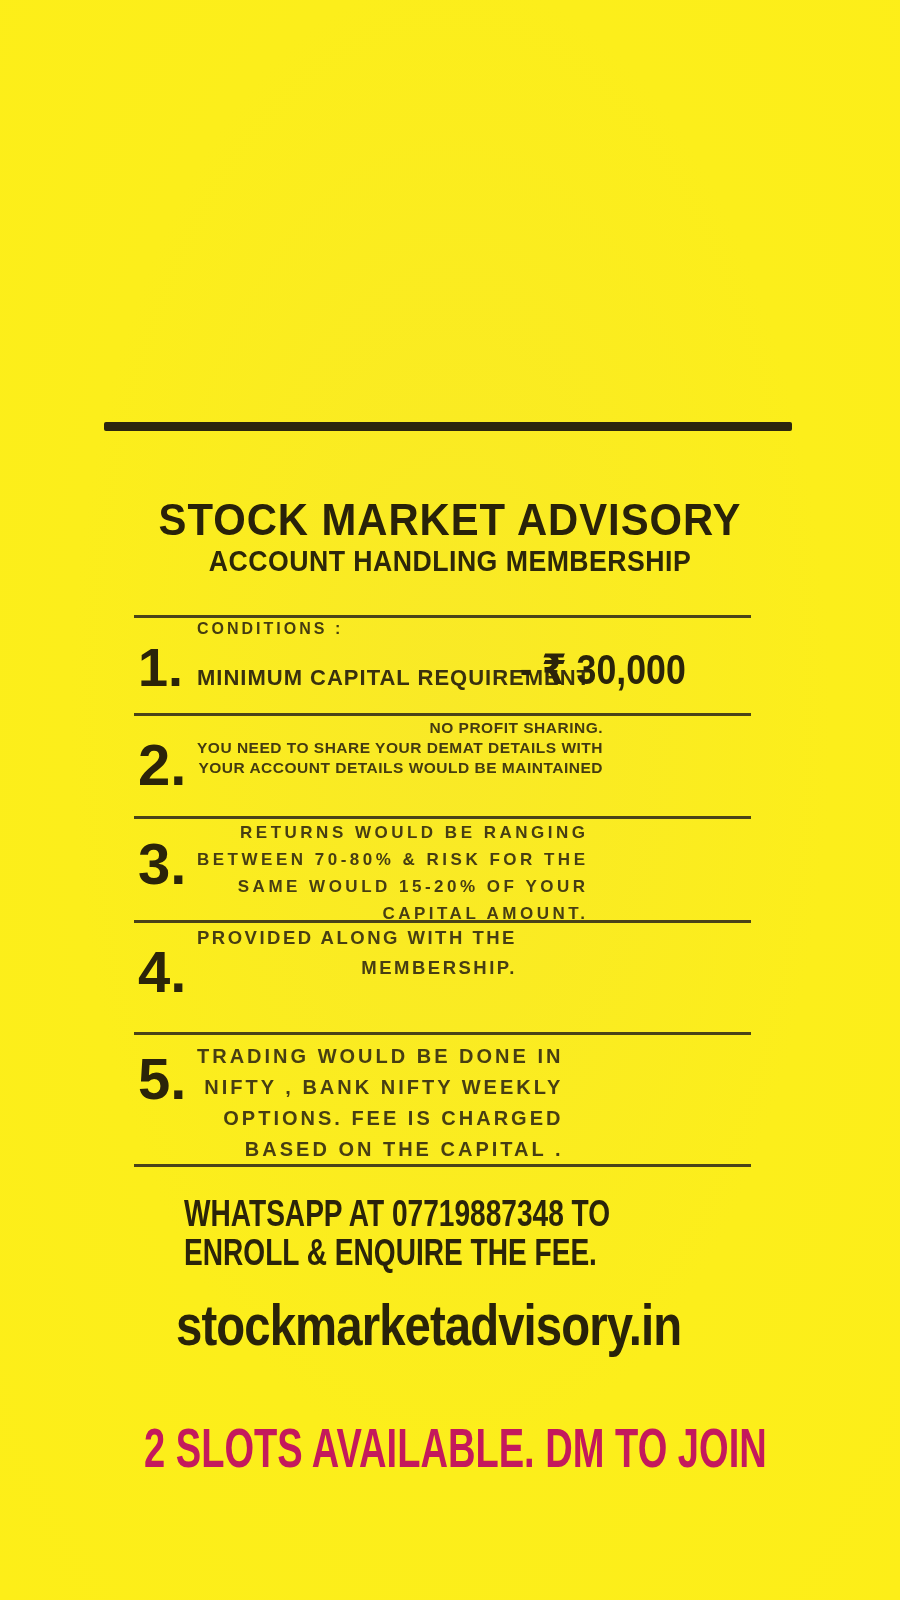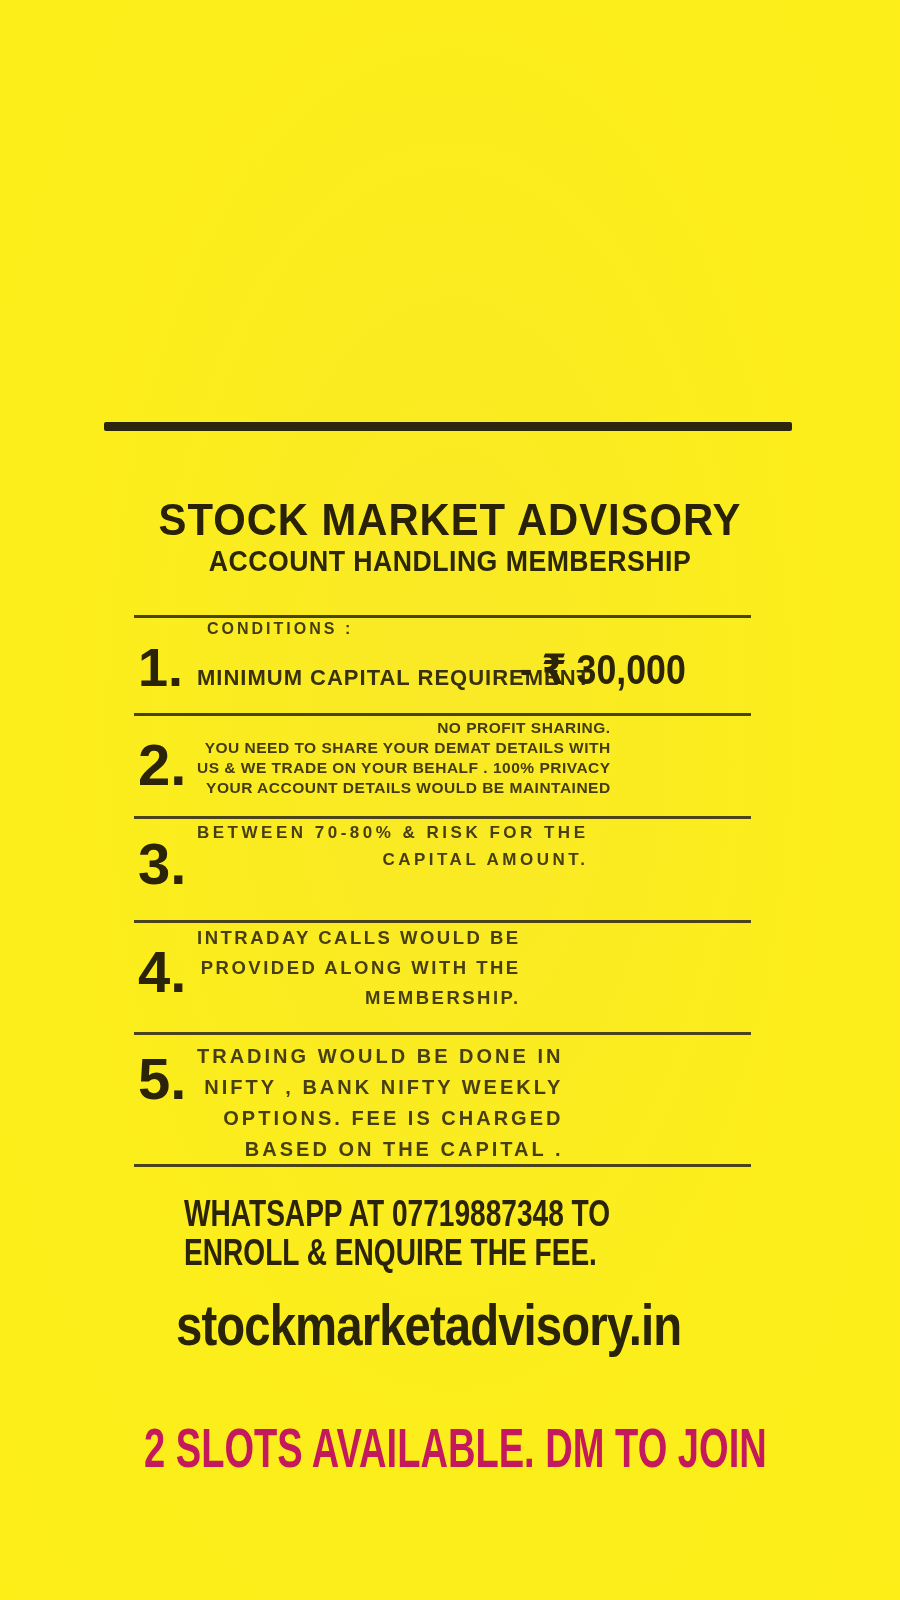--- a/index.html
+++ b/index.html
@@ -26,21 +26,21 @@
     position:absolute;left:0;right:0;top:547px;text-align:center;
     font-size:29px;font-weight:800;letter-spacing:.5px;color:#2d2709;
     transform:scaleX(.92);white-space:nowrap;line-height:1;
   }
   .rule{
     position:absolute;left:134px;width:617px;height:3px;background:#4a4318;
   }
   .rule1{top:615px;} .rule2{top:713px;} .rule3{top:816px;}
   .rule4{top:920px;} .rule5{top:1032px;} .rule6{top:1164px;}
   .conditions-label{
-    position:absolute;left:207px;top:621px;
+    position:absolute;left:197px;top:621px;
     font-size:16px;font-weight:800;letter-spacing:3px;color:#453c10;
     line-height:1;white-space:nowrap;
   }
   .num{
     position:absolute;left:138px;width:60px;
     font-size:58px;font-weight:800;color:#2b2409;line-height:1;
     white-space:nowrap;
   }
   .num1{top:640px;font-size:54px;}
   .num2{top:736px;}
@@ -94,35 +94,35 @@
 
   <div class="num num1">1.</div>
   <div class="item1-label">MINIMUM CAPITAL REQUIREMENT</div>
   <div class="item1-value">- ₹ 30,000</div>
 
   <div class="rule rule2"></div>
   <div class="num num2">2.</div>
   <div class="lines item2-lines">
     <div>NO PROFIT SHARING.</div>
     <div>YOU NEED TO SHARE YOUR DEMAT DETAILS WITH</div>
-    <div>US &amp; WE TRADE ON YOUR BEHALF . 100% PRIVACY</div>
     <div>YOUR ACCOUNT DETAILS WOULD BE MAINTAINED</div>
   </div>
 
   <div class="rule rule3"></div>
   <div class="num num3">3.</div>
   <div class="lines item3-lines">
+    <div>RETURNS WOULD BE RANGING</div>
     <div>BETWEEN 70-80% &amp; RISK FOR THE</div>
+    <div>SAME WOULD 15-20% OF YOUR</div>
     <div>CAPITAL AMOUNT.</div>
   </div>
 
   <div class="rule rule4"></div>
   <div class="num num4">4.</div>
   <div class="lines item4-lines">
-    <div>INTRADAY CALLS WOULD BE</div>
     <div>PROVIDED ALONG WITH THE</div>
     <div>MEMBERSHIP.</div>
   </div>
 
   <div class="rule rule5"></div>
   <div class="num num5">5.</div>
   <div class="lines item5-lines">
     <div>TRADING WOULD BE DONE IN</div>
     <div>NIFTY , BANK NIFTY WEEKLY</div>
     <div>OPTIONS. FEE IS CHARGED</div>

